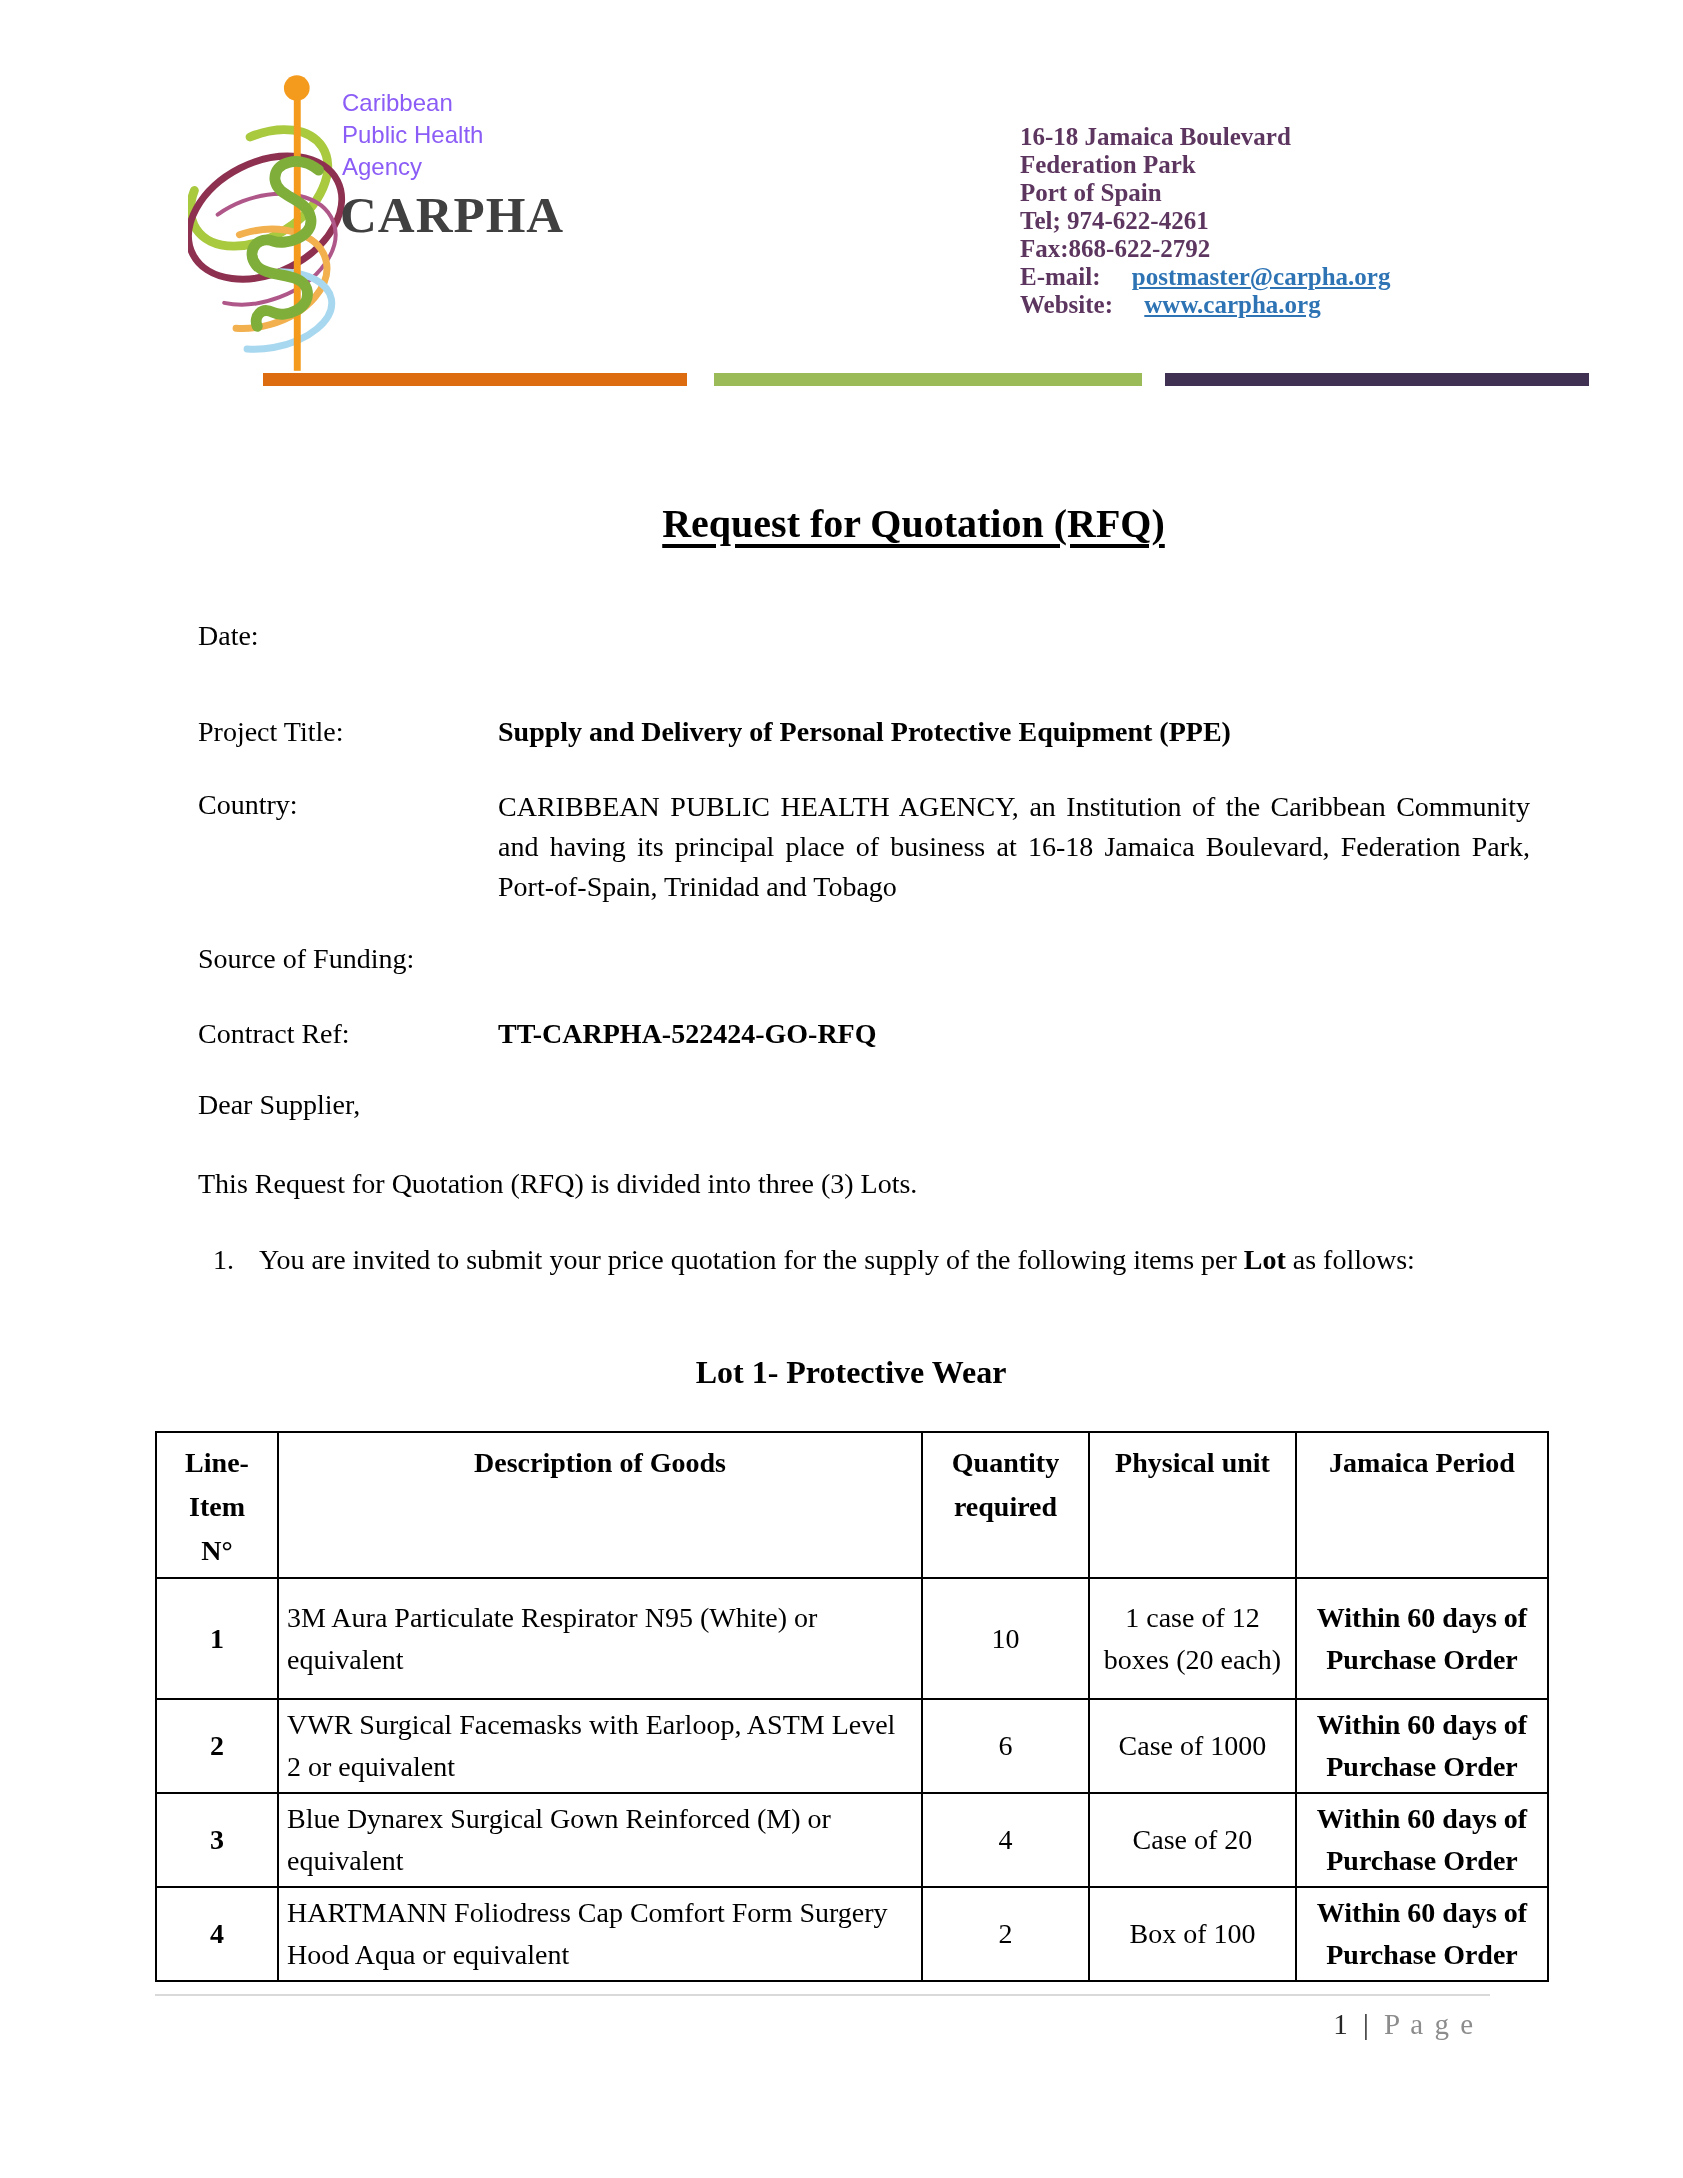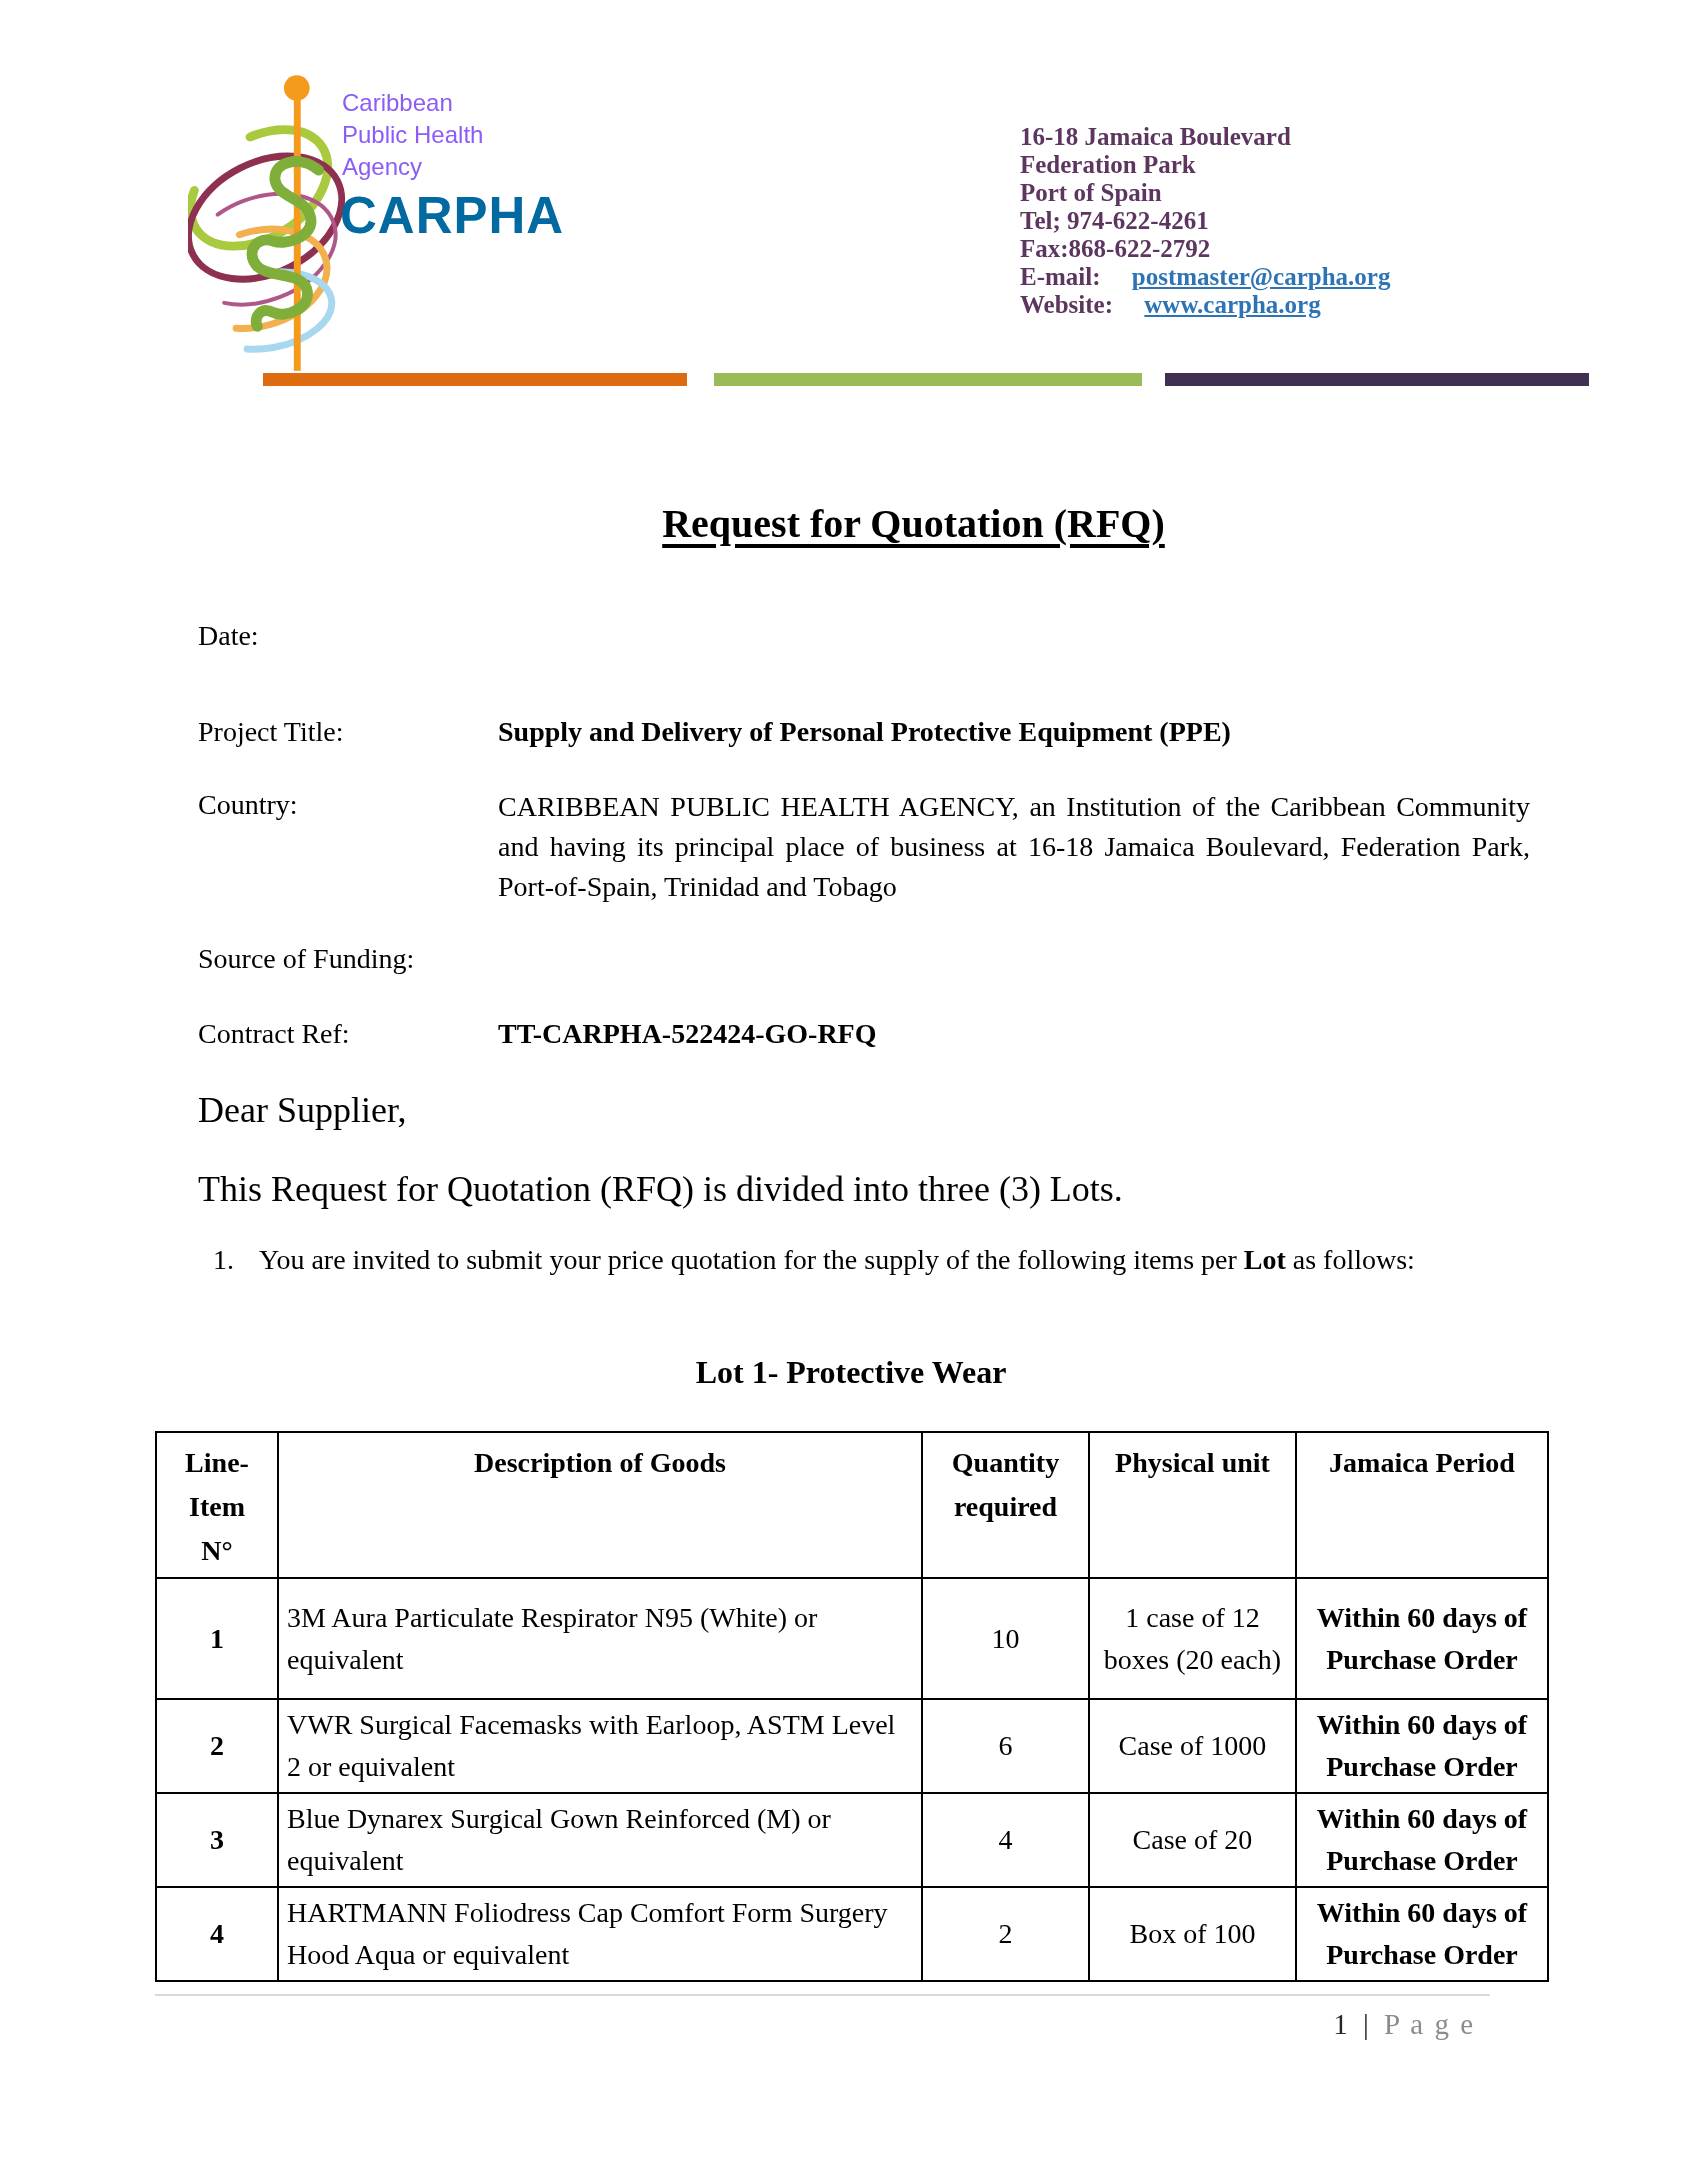--- a/index.html
+++ b/index.html
@@ -11,22 +11,22 @@
   }
   
   .logo-svg { position:absolute; left:188px; top:71px; }
   .agency-name {
     position:absolute; left:342px; top:87px;
     font-family:"Liberation Sans", sans-serif;
     font-size:24px; line-height:32px; color:#8b5cf6; white-space:pre-line;
   }
   .carpha-acronym {
     position:absolute; left:340px; top:186px;
-    font-family:Liberation Sans, sans-serif;
-    font-size:51px; font-weight:bold; color:#0369a1; letter-spacing:1px;
+    font-family:Liberation Serif, serif;
+    font-size:51px; font-weight:bold; color:#404040; letter-spacing:1px;
   }
   .contact-block {
     position:absolute; left:1020px; top:123px;
     font-family:"Liberation Serif", serif; font-weight:bold;
     font-size:25px; line-height:28px; color:#5d3660;
   }
   .contact-block a { color:#2e74b5; text-decoration:underline; cursor:pointer;margin-left:25px; }
   .bar { position:absolute; top:373px; height:13px; }
   .bar-orange { left:263px; width:424px; background:#dd6b10; }
   .bar-green  { left:714px; width:428px; background:#9bba58; }
@@ -37,21 +37,21 @@
     text-align:center; font-size:40px; font-weight:bold;
   }
   .doc-title span { text-decoration:underline; text-underline-offset:7px; }
   
   .field-label { position:absolute; left:198px; font-size:28px; }
   .field-value { position:absolute; left:498px; width:1032px; font-size:28px; }
   .bold { font-weight:bold; }
   .justified { text-align:justify; line-height:40px; }
   sup { font-size:18px; vertical-align:super; line-height:0; }
   
-  .body-line { position:absolute; left:198px; font-size:36px; }
+  .body-line { position:absolute; left:198px; font-size:28px; }
   .list-item { position:absolute; left:213px; width:1322px; font-size:28px; line-height:40px; display:flex; }
   .list-marker { width:46px; flex:none; }
   
   .lot-heading {
     position:absolute; left:155px; top:1354px; width:1392px;
     text-align:center; font-size:32px; font-weight:bold;
   }
   table.goods {
     position:absolute; left:155px; top:1431px; width:1392px;
     border-collapse:collapse; table-layout:fixed;

